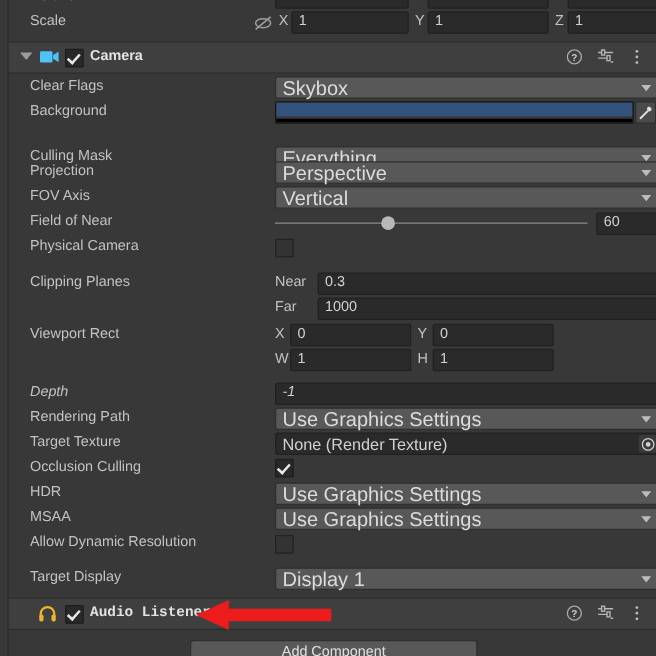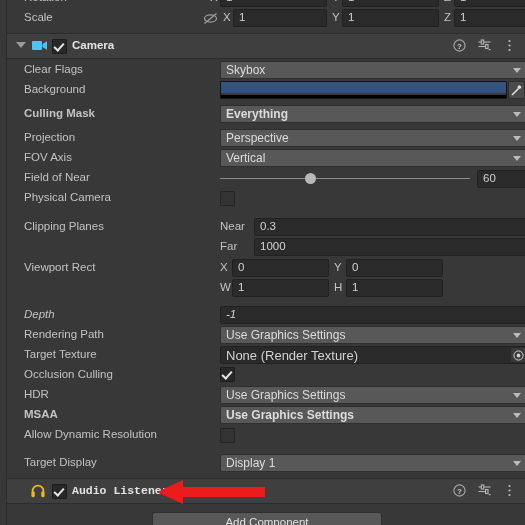--- a/index.html
+++ b/index.html
@@ -31,21 +31,21 @@
   .ic{width:13px;height:13px;display:block;}
 
   
   .cbx{position:absolute;width:13px;height:13px;background:#282828;border:1px solid #1d1d1d;border-radius:1px;}
   .cbx.checked:after{content:"";position:absolute;left:3px;top:1px;width:4px;height:8px;
      border:solid #e8e8e8;border-width:0 2px 2px 0;transform:rotate(42deg);}
   .cbx.empty{background:#333;border:1px solid #232323;}
 
   
   .popup{position:absolute;height:16px;background:#585858;border:1px solid #2f2f2f;border-radius:2px;}
-  .popup .txt{position:absolute;left:5px;top:1px;color:#dcdcdc;font-size:12px;white-space:nowrap;}
+  .popup .txt{position:absolute;left:5px;top:1px;color:#dcdcdc;font-size:16px;white-space:nowrap;}
   .popup .car{position:absolute;right:5px;top:6px;width:0;height:0;
      border-left:4px solid transparent;border-right:4px solid transparent;border-top:5px solid #bcbcbc;}
 
   .tfield{position:absolute;height:16px;background:#2a2a2a;border:1px solid #212121;border-radius:2px;}
   .tfield .txt{position:absolute;left:5px;top:1px;color:#d2d2d2;font-size:11.5px;white-space:nowrap;}
 
   .objfield{position:absolute;height:16px;background:#2a2a2a;border:1px solid #212121;border-radius:2px;}
   .objfield .txt{position:absolute;left:5px;top:1px;color:#d2d2d2;font-size:13px;}
   .objfield .picker{position:absolute;right:1px;top:1px;width:14px;height:14px;background:#3a3a3a;
       display:flex;align-items:center;justify-content:center;border-radius:1px;}
@@ -168,21 +168,21 @@
       <div class="alpha"></div>
     </div>
     <div class="eyedrop" style="left:501px;top:1px;">
       <svg width="11" height="11" viewBox="0 0 11 11">
         <line x1="1" y1="10" x2="7.5" y2="3.5" stroke="#e0e0e0" stroke-width="1.6"></line>
         <rect x="6.6" y="0.6" width="3.6" height="3.2" rx="1.4" transform="rotate(45 8.4 2.2)" fill="#e0e0e0"></rect>
       </svg>
     </div>
   </div>
 
-  <div class="row" style="top:104px;font-weight:bold;">
+  <div class="row" style="top:116px;">
     <div class="lbl">Culling Mask</div>
     <div class="popup" style="left:213px;top:1px;width:305px;">
       <div class="txt">Everything</div>
       <div class="car"></div>
     </div>
   </div>
 
   <div class="row" style="top:128px;">
     <div class="lbl">Projection</div>
     <div class="popup" style="left:213px;top:1px;width:305px;">
@@ -283,21 +283,21 @@
   </div>
 
   <div class="row" style="top:385px;">
     <div class="lbl">HDR</div>
     <div class="popup" style="left:213px;top:1px;width:305px;">
       <div class="txt">Use Graphics Settings</div>
       <div class="car"></div>
     </div>
   </div>
 
-  <div class="row" style="top:405px;font-weight:bold;">
+  <div class="row" style="top:405px;">
     <div class="lbl">MSAA</div>
     <div class="popup" style="left:213px;top:1px;width:305px;">
       <div class="txt">Use Graphics Settings</div>
       <div class="car"></div>
     </div>
   </div>
 
   <div class="row" style="top:425px;">
     <div class="lbl">Allow Dynamic Resolution</div>
     <div class="cbx empty" style="left:213px;top:3px;"></div>

